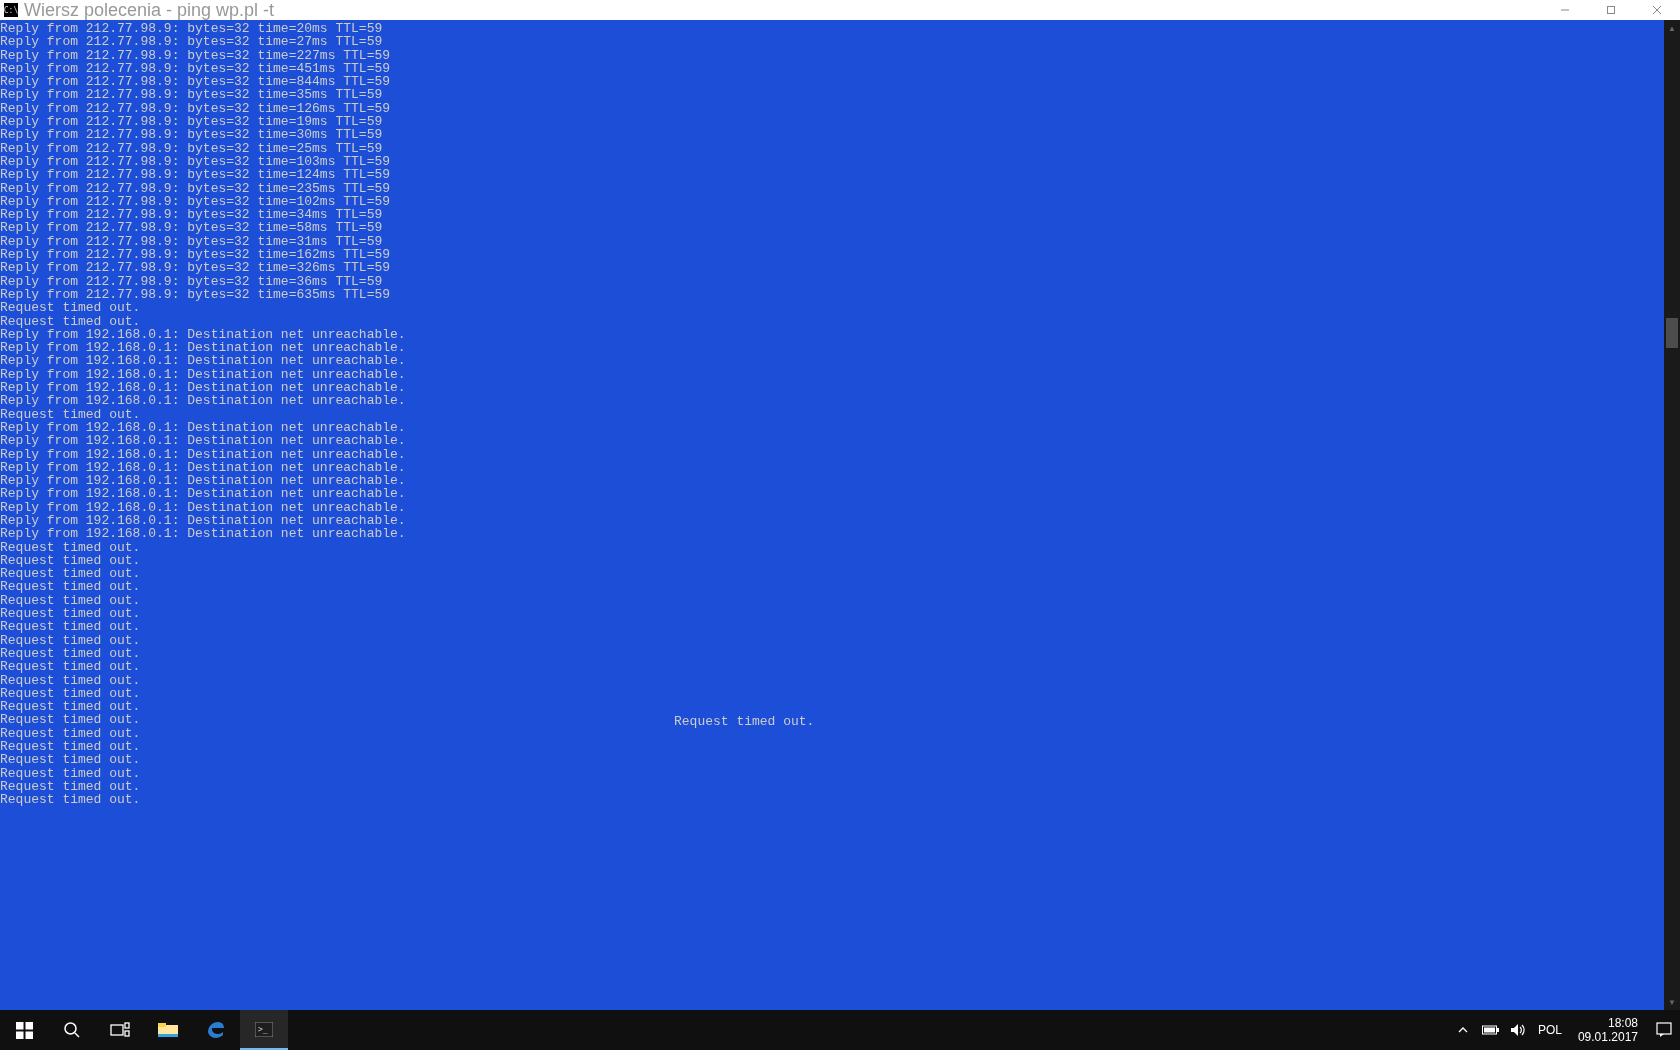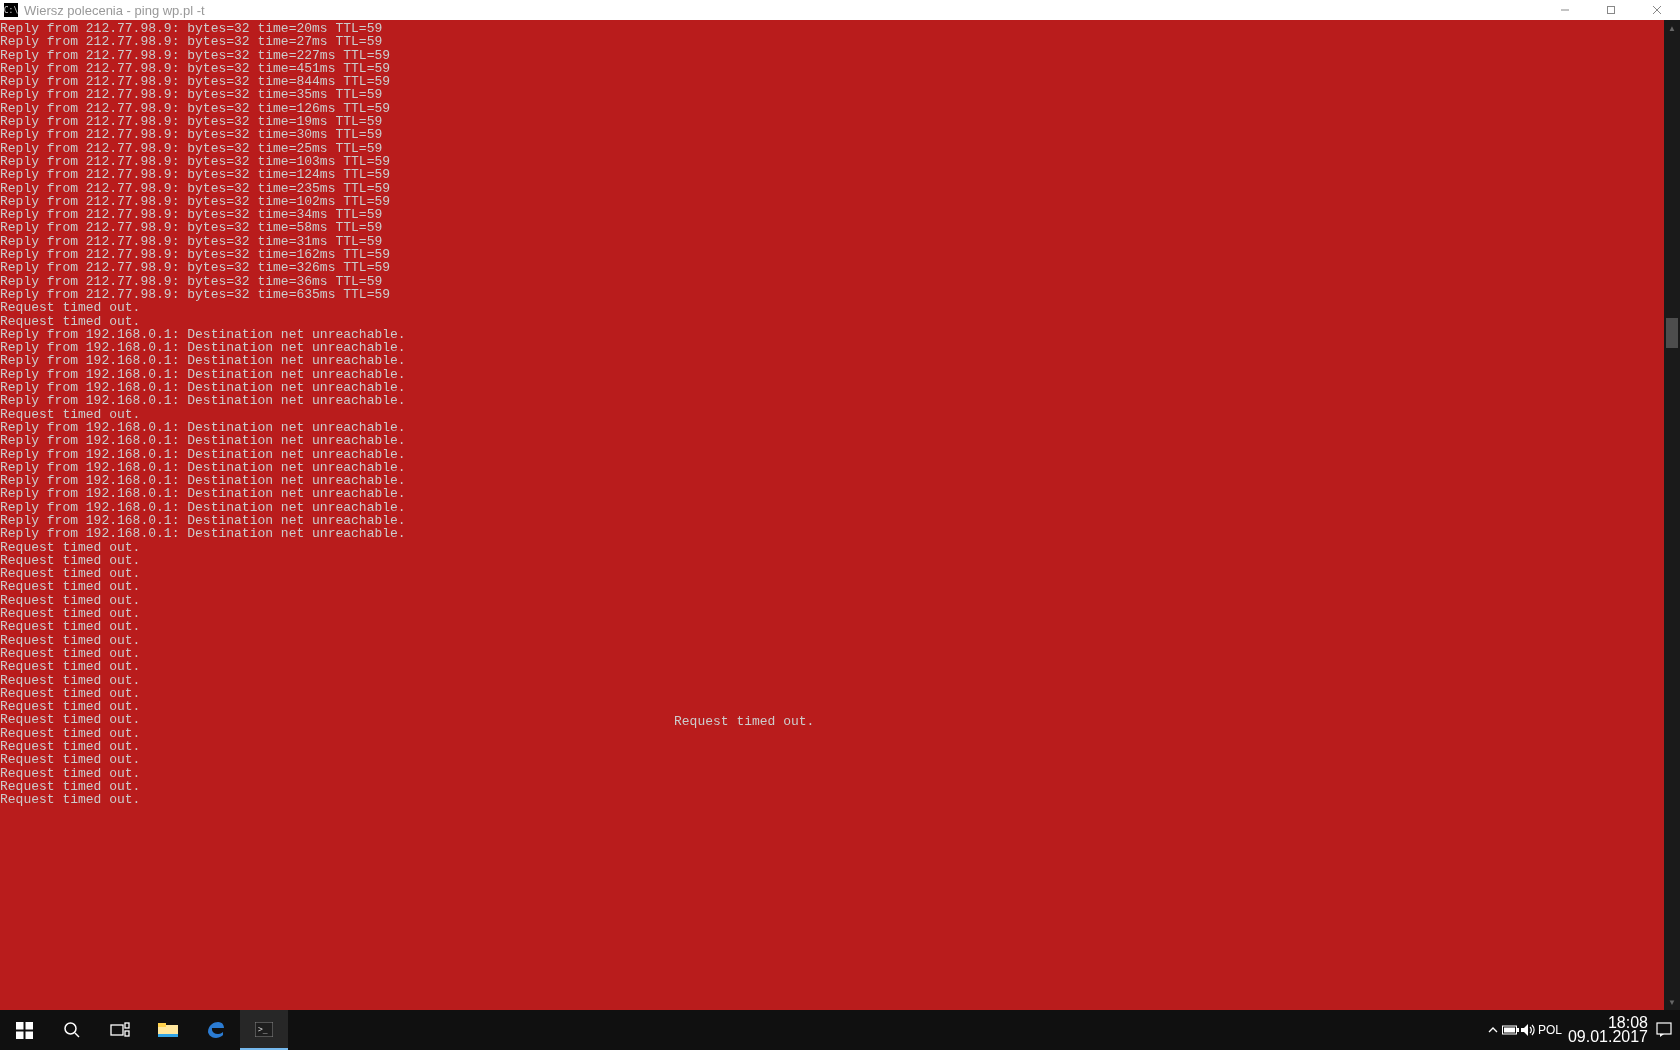--- a/index.html
+++ b/index.html
@@ -1,39 +1,39 @@
 <!DOCTYPE html>
 <html><head>
 <meta charset="utf-8">
 <style>
   * { margin: 0; padding: 0; box-sizing: border-box; }
   html, body { width: 1680px; height: 1050px; overflow: hidden; font-family: "Segoe UI", Tahoma, sans-serif; background: #000; }
   .window { position: absolute; top: 0; left: 0; right: 0; bottom: 40px; background: #0c0c0c; display: flex; flex-direction: column; }
   .titlebar { height: 20px; background: #fff; display: flex; align-items: center; justify-content: space-between; color: #888; font-size: 12px; }
   .titlebar-left { display: flex; align-items: center; gap: 6px; padding-left: 4px; }
   .cmd-icon { width: 14px; height: 14px; background: #000; display: inline-flex; align-items: center; justify-content: center; color: #ccc; font-size: 8px; font-family: monospace; }
-  .titlebar-title { color: #999; font-size: 13px; }
+  .titlebar-title { color: #999; font-size: 18px; }
   .window-controls { display: flex; }
   .win-ctrl { width: 46px; height: 20px; display: flex; align-items: center; justify-content: center; color: #888; font-size: 10px; }
-  .terminal-body { flex: 1; background: #b91c1c; position: relative; overflow: hidden; }
+  .terminal-body { flex: 1; background: #1d4ed8; position: relative; overflow: hidden; }
   .terminal-content { position: absolute; top: 0; left: 0; right: 16px; bottom: 0; padding: 2px 0 0 0; font-family: Consolas, "Courier New", monospace; font-size: 13px; line-height: 13.3px; color: #cccccc; white-space: pre; }
   .terminal-line { display: block; }
   .free-text { position: absolute; font-family: Consolas, "Courier New", monospace; font-size: 13px; color: #cccccc; white-space: pre; }
   .scrollbar { position: absolute; right: 0; top: 0; width: 16px; bottom: 0; background: #1a1a1a; }
   .scroll-up, .scroll-down { width: 16px; height: 16px; display: flex; align-items: center; justify-content: center; color: #666; font-size: 8px; }
   .scroll-down { position: absolute; bottom: 0; }
   .scroll-thumb { position: absolute; left: 2px; right: 2px; background: #4d4d4d; }
   
   .taskbar { position: absolute; bottom: 0; left: 0; right: 0; height: 40px; background: #101010; display: flex; align-items: center; justify-content: space-between; }
   .task-left { display: flex; align-items: center; height: 100%; }
   .task-btn { width: 48px; height: 40px; display: flex; align-items: center; justify-content: center; color: #fff; }
   .task-btn.active { border-bottom: 2px solid #76b9ed; background: #272727; }
-  .task-right { display: flex; align-items: center; padding-right: 6px; color: #fff; font-size: 12px; height: 100%; }
+  .task-right { display: flex; align-items: center; gap: 10px; padding-right: 6px; color: #fff; font-size: 12px; height: 100%; }
   .tray-icon { width: 18px; display: flex; align-items: center; justify-content: center; font-size: 12px; color: #fff; }
-  .clock { text-align: right; line-height: 14px; font-size: 16px; padding: 0 6px; }
+  .clock { text-align: right; line-height: 14px; font-size: 12px; padding: 0 6px; }
   .notif { width: 20px; height: 40px; display: flex; align-items: center; justify-content: center; }
   svg { display: block; }
 </style>
 </head>
 <body>
 
 <div class="window">
   <div class="titlebar">
     <div class="titlebar-left">
       <span class="cmd-icon">C:\</span>

